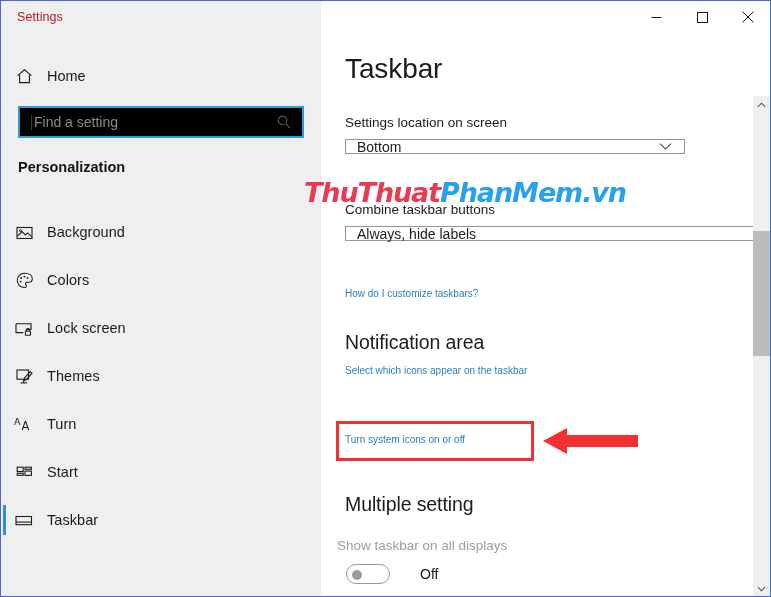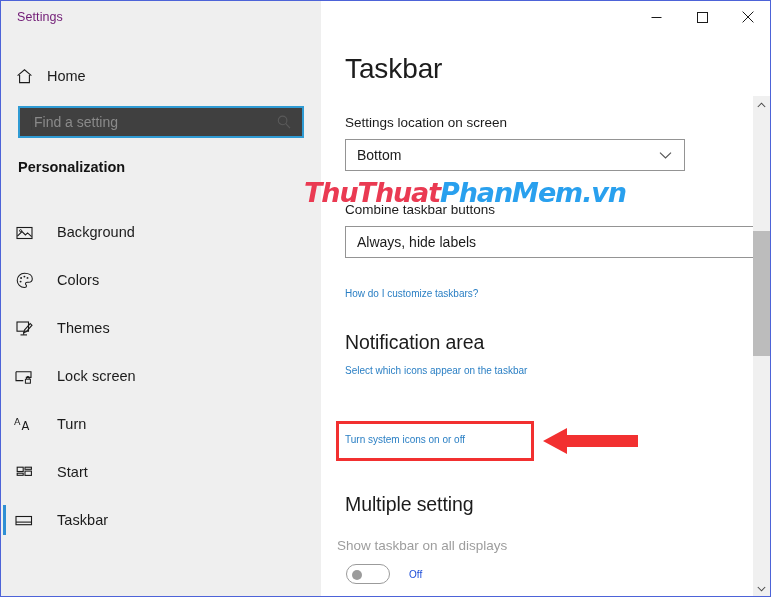--- a/index.html
+++ b/index.html
@@ -21,38 +21,38 @@
   #sidebar {
     position: absolute;
     left: 0; top: 0;
     width: 320px; height: 597px;
     background: #efefef;
   }
   #window-title {
     position: absolute;
     left: 16px; top: 9px;
     font-size: 12.5px;
-    color: #701a75;
+    color: #b91c1c;
     letter-spacing: .1px;
   }
   .nav-home {
     position: absolute;
     left: 0; top: 60px;
     width: 340px; height: 30px;
     display: flex; align-items: center;
     cursor: default;
   }
   .nav-home .ic { width: 46px; display:flex; justify-content:center; align-items:center; }
   .nav-home .lb { font-size: 14.5px; color: #1b1b1b; }
 
   #search-wrap {
     position: absolute;
     left: 17px; top: 105px;
     width: 286px; height: 32px;
-    background: #404040;
+    background: #000000;
     border: 2px solid #2f9bd4;
     display: flex; align-items: center;
   }
   #search-caret {
     width: 1px; height: 15px; background: #3c3c3c;
     margin-left: 11px;
   }
   #search-ph {
     flex: 1;
     font-size: 14px; color: #8a8a8a;
@@ -66,21 +66,20 @@
     left: 17px; top: 158px;
     font-size: 14.5px; font-weight: bold; color: #141414;
   }
 
   #navlist { position: absolute; left: 0; top: 207px; width: 320px; }
   .nav-item {
     position: relative;
     height: 48px;
     display: flex; align-items: center;
     cursor: default;
-    gap: 10px;
   }
   .nav-item .ic {
     width: 46px; min-width: 46px;
     display: flex; justify-content: center; align-items: center;
   }
   .nav-item .lb { font-size: 14.5px; color: #1b1b1b; letter-spacing: .05px; }
   .nav-item.selected::before {
     content: ""; position: absolute;
     left: 2px; top: 9px; width: 3px; height: 30px;
     background: #2f8fd4;
@@ -111,21 +110,21 @@
   }
 
   .field-label {
     position: absolute;
     font-size: 13.5px; color: #1b1b1b;
   }
   .field-label.dim { color: #9d9d9d; }
 
   .combo {
     position: absolute;
-    height: 32px;
+    height: 15px;
     border: 1px solid #949494;
     background: #ffffff;
     display: flex; align-items: center;
     cursor: default;
   }
   .combo .val { margin-left: 11px; font-size: 14px; color: #1b1b1b; }
   .combo .chev { margin-left: auto; margin-right: 12px; display: flex; }
 
   .link {
     position: absolute;
@@ -147,21 +146,21 @@
     width: 44px; height: 20px;
     border: 1px solid #9b9b9b; border-radius: 10px;
     background: #ffffff; position: relative;
     cursor: default;
   }
   #toggle .knob {
     position: absolute; left: 5px; top: 5px;
     width: 10px; height: 10px; border-radius: 50%;
     background: #9b9b9b;
   }
-  #toggle-label { margin-left: 19px; font-size: 10px; color: #1d4ed8; }
+  #toggle-label { margin-left: 30px; font-size: 14px; color: #0f172a; }
 
   
   #watermark {
     position: absolute;
     left: 303px; top: 176px;
     font-family: "DejaVu Sans", sans-serif;
     font-size: 27px; font-weight: bold;
     font-style: italic;
     letter-spacing: -1.1px;
     white-space: nowrap;
@@ -254,40 +253,40 @@
             <circle cx="9.4" cy="5.6" r=".95" fill="#1b1b1b"></circle>
             <circle cx="12.5" cy="6.9" r=".95" fill="#1b1b1b"></circle>
             <circle cx="5.6" cy="10.6" r=".95" fill="#1b1b1b"></circle>
           </svg>
         </span>
         <span class="lb">Colors</span>
       </div>
 
       <div class="nav-item">
         <span class="ic">
+          <svg width="20" height="19" viewBox="0 0 20 19">
+            <path d="M2 4.8 H17 V10.4 H11.8" fill="none" stroke="#1b1b1b" stroke-width="1.1"></path>
+            <path d="M2 4.8 V13.6 H9.3" fill="none" stroke="#1b1b1b" stroke-width="1.1"></path>
+            <rect x="11.4" y="12.2" width="5" height="4" fill="none" stroke="#1b1b1b" stroke-width="1"></rect>
+            <path d="M12.6 12.1 v-1.4 a1.3 1.3 0 0 1 2.6 0 v1.4" fill="none" stroke="#1b1b1b" stroke-width="1"></path>
+          </svg>
+        </span>
+        <span class="lb">Lock screen</span>
+      </div>
+
+      <div class="nav-item">
+        <span class="ic">
           <svg width="19" height="19" viewBox="0 0 19 19">
             <rect x="2" y="3" width="11.5" height="9.2" fill="none" stroke="#1b1b1b" stroke-width="1.1"></rect>
             <path d="M9.4 11.2 L15.2 4.6 L17 6.2 L11.2 12.8 L8.7 13.6 Z" fill="none" stroke="#1b1b1b" stroke-width="1.05"></path>
             <line x1="5.5" y1="15.9" x2="12" y2="15.9" stroke="#1b1b1b" stroke-width="1.1"></line>
             <line x1="8.7" y1="13.3" x2="8.7" y2="15.8" stroke="#1b1b1b" stroke-width="1.1"></line>
           </svg>
         </span>
         <span class="lb">Themes</span>
-      </div>
-
-      <div class="nav-item">
-        <span class="ic">
-          <svg width="20" height="19" viewBox="0 0 20 19">
-            <path d="M2 4.8 H17 V10.4 H11.8" fill="none" stroke="#1b1b1b" stroke-width="1.1"></path>
-            <path d="M2 4.8 V13.6 H9.3" fill="none" stroke="#1b1b1b" stroke-width="1.1"></path>
-            <rect x="11.4" y="12.2" width="5" height="4" fill="none" stroke="#1b1b1b" stroke-width="1"></rect>
-            <path d="M12.6 12.1 v-1.4 a1.3 1.3 0 0 1 2.6 0 v1.4" fill="none" stroke="#1b1b1b" stroke-width="1"></path>
-          </svg>
-        </span>
-        <span class="lb">Lock screen</span>
       </div>
 
       <div class="nav-item">
         <span class="ic">
           <svg width="22" height="19" viewBox="0 0 22 19">
             <text x="1" y="10" font-family="DejaVu Sans, sans-serif" font-size="9.5" fill="#1b1b1b">A</text>
             <text x="8.6" y="15" font-family="DejaVu Sans, sans-serif" font-size="11.5" fill="#1b1b1b">A</text>
           </svg>
         </span>
         <span class="lb">Turn</span>

